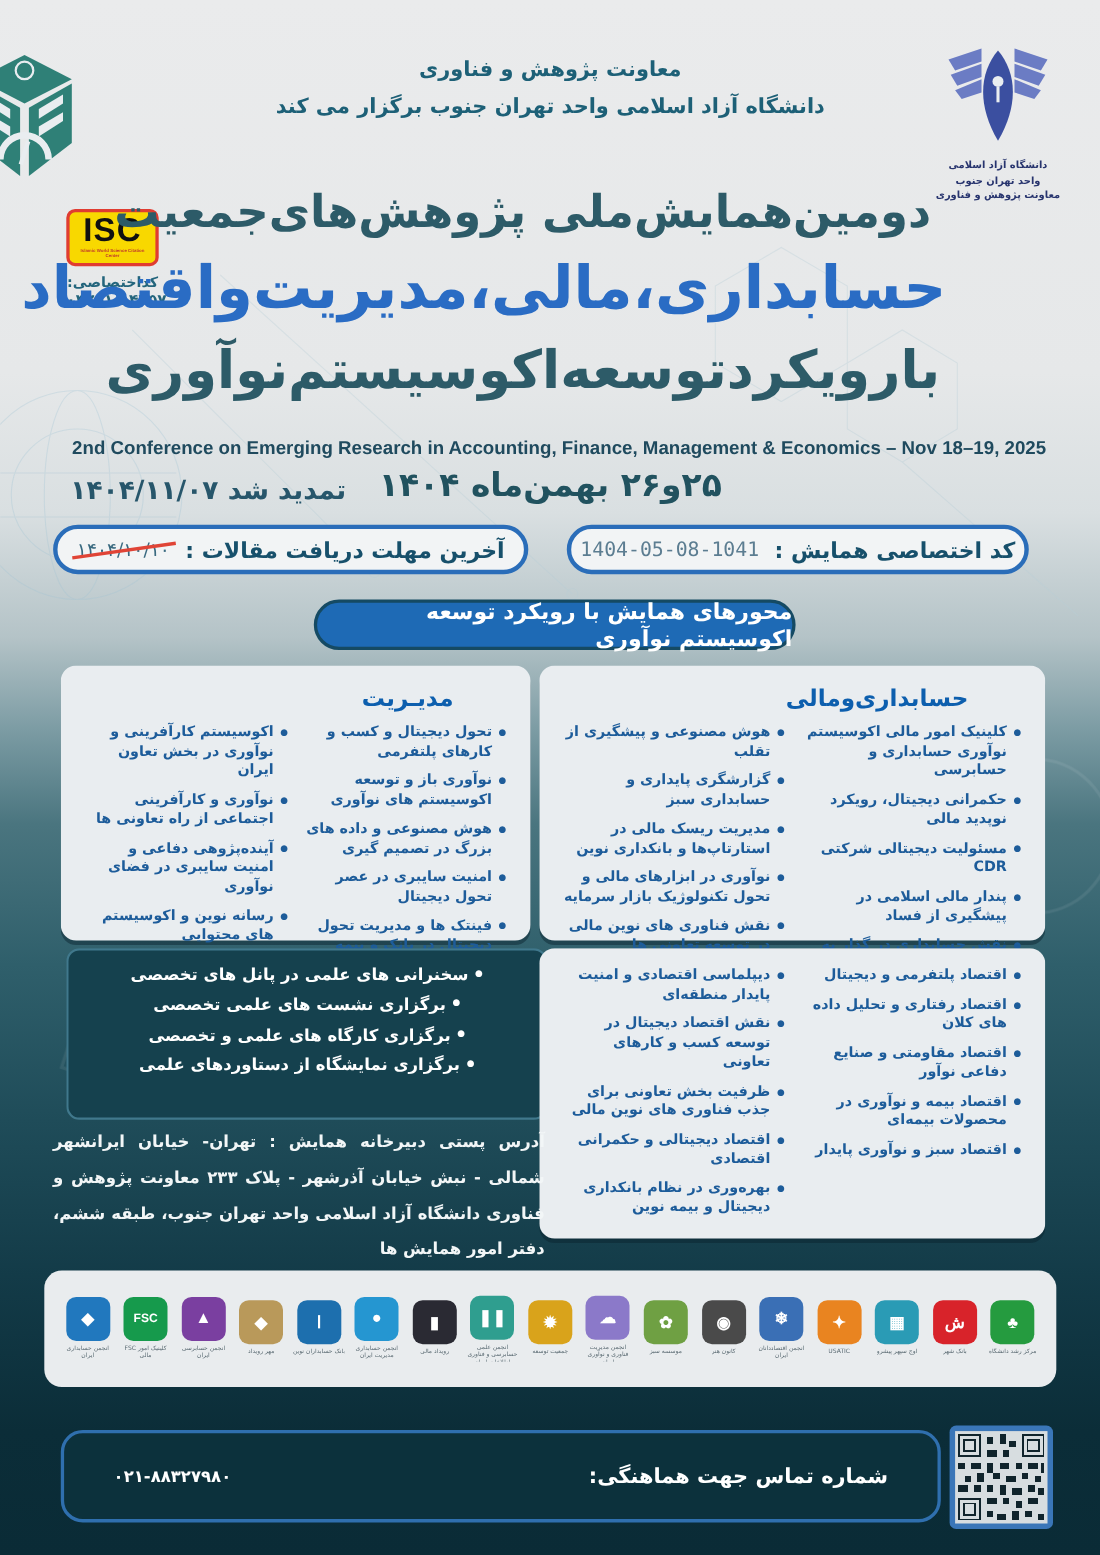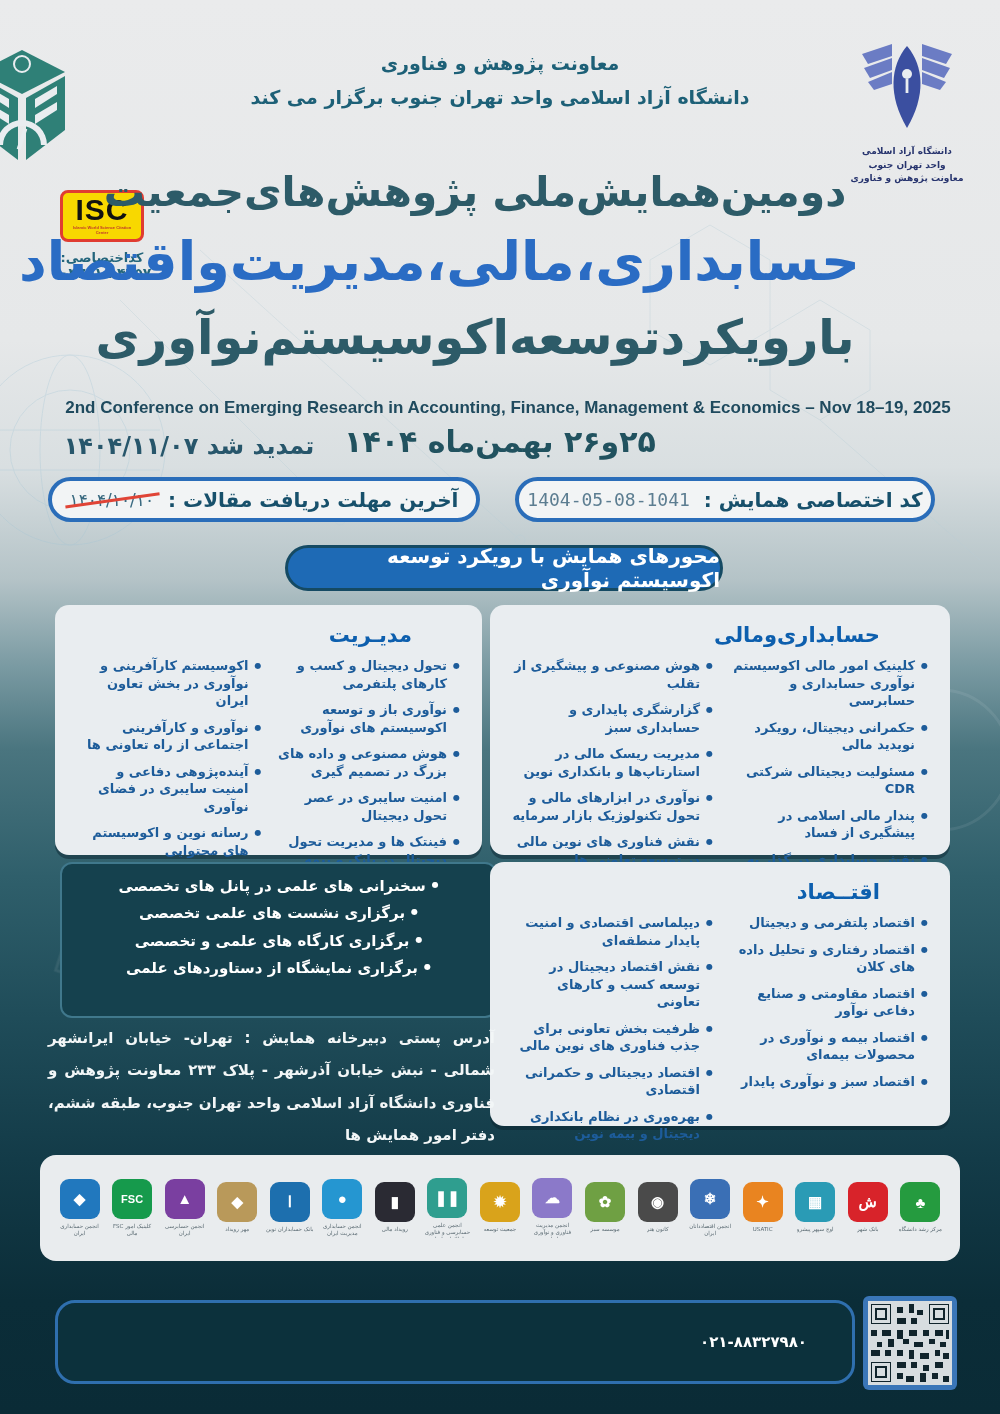--- a/index.html
+++ b/index.html
@@ -301,21 +301,20 @@
           <span class="li-text">برگزاری کارگاه های علمی و تخصصی</span>
         </div>
         <div class="li li-plain">
           <span class="dot" style="font-size: 8px; margin-top: 4px;">●</span>
           <span class="li-text">برگزاری نمایشگاه از دستاوردهای علمی</span>
         </div>
       </div>
   </div>
 
   <div class="card card-economics">
-    <div class="card-h">اقتــصاد</div>
     <div class="cols">
       <div class="col">
           <div class="li">
             <span class="dot" style="font-size: 8px; margin-top: 4px;">●</span>
             <span class="li-text">اقتصاد پلتفرمی و دیجیتال</span>
           </div>
           <div class="li">
             <span class="dot" style="font-size: 8px; margin-top: 4px;">●</span>
             <span class="li-text">اقتصاد رفتاری و تحلیل داده های کلان</span>
           </div>
@@ -424,20 +423,21 @@
         <div class="logo-glyph" style="background: rgb(216, 35, 42);">ش</div>
         <div class="logo-caption">بانک شهر</div>
       </div>
       <div class="logo-chip">
         <div class="logo-glyph" style="background: rgb(37, 155, 63);">♣</div>
         <div class="logo-caption">مرکز رشد دانشگاه</div>
       </div>
     </div>
 
   <div class="footer-box">
+    <span class="footer-label">شماره تماس جهت هماهنگی:</span>
     <span class="footer-phone">۰۲۱-۸۸۳۲۷۹۸۰</span>
   </div>
 
   <div class="qr">
     <svg viewBox="0 0 29 29" shape-rendering="crispEdges">
       <g fill="#10242c">
         <rect x="1" y="1" width="7" height="7"></rect>
           <rect x="21" y="1" width="7" height="7"></rect>
           <rect x="1" y="21" width="7" height="7"></rect>
         <rect x="3" y="3" width="3" height="3" fill="#d7dde0"></rect>

